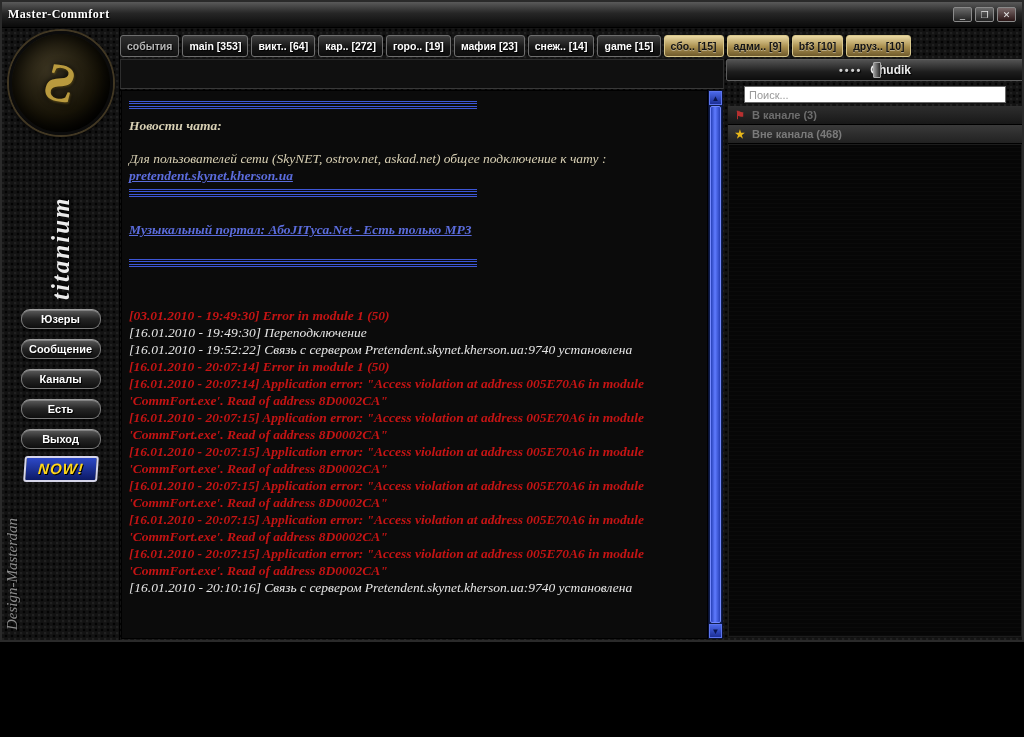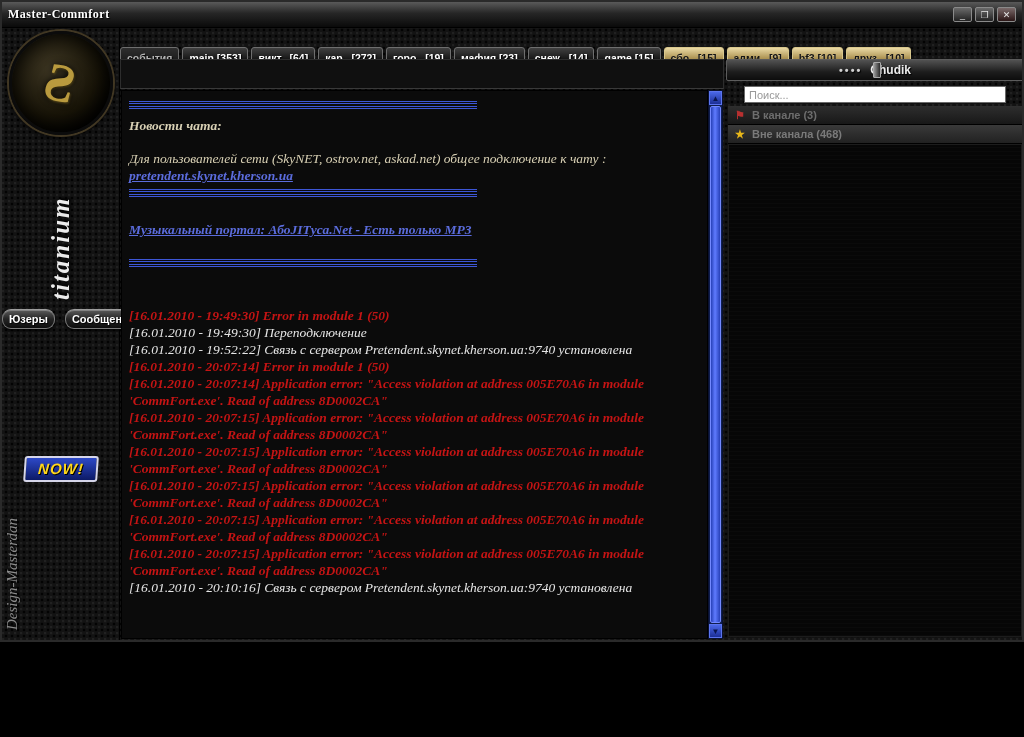--- a/index.html
+++ b/index.html
@@ -31,21 +31,21 @@
   .wbtn {
     width:19px; height:15px; padding:0;
     background:linear-gradient(180deg,#6a6a6a,#222);
     border:1px solid #8a8a8a; border-radius:2px;
     color:#e6e6e6; font-size:9px; line-height:12px; cursor:pointer;
   }
   .wbtn.close { background:linear-gradient(180deg,#7a6a6a,#2a1515); }
 
   
   .tabbar {
-    position:absolute; left:118px; top:43px; width:902px; height:24px;
+    position:absolute; left:118px; top:31px; width:902px; height:24px;
     display:flex; gap:3px; align-items:flex-end; overflow:hidden;
   }
   .tab {
     height:22px; padding:2px 6px; white-space:nowrap; cursor:pointer;
     background:linear-gradient(180deg,#404040,#171717 55%,#0c0c0c);
     border:1px solid #6e6e6e; border-radius:3px;
     color:#fff; font-weight:bold; font-size:10.5px;
     font-family:"Liberation Sans", sans-serif; text-shadow:1px 1px 1px #000;
   }
   .tab.idle { color:#b5b5b5; background:linear-gradient(180deg,#2e2e2e,#101010); }
@@ -70,21 +70,21 @@
     text-shadow:0 0 7px #000, 1px 1px 2px #6e5b20;
   }
   .brand {
     position:absolute; left:50%; top:122px; transform:translateX(-50%) rotate(180deg);
     writing-mode:vertical-rl; height:150px;
     font-family:"Liberation Serif", serif; font-style:italic; font-weight:bold;
     font-size:25px; letter-spacing:2px; color:#ececec; text-shadow:2px 2px 3px #000;
   }
   .btncol {
     position:absolute; left:0; right:0; top:281px;
-    display:flex; flex-direction:row; gap:10px; align-items:center;
+    display:flex; flex-direction:column; gap:10px; align-items:center;
   }
   .sbtn {
     width:80px; height:20px; cursor:pointer;
     background:linear-gradient(180deg,#5c5c5c,#242424 50%,#0e0e0e);
     border:1px solid #7a7a7a; border-top-color:#9d9d9d; border-radius:9px;
     color:#fff; font-size:11px; font-weight:bold; text-shadow:1px 1px 1px #000;
     box-shadow:0 2px 3px rgba(0,0,0,.75), inset 0 1px 0 rgba(255,255,255,.25);
   }
   .nowbadge {
     position:absolute; left:50%; top:428px; transform:translateX(-50%) skewX(-4deg);
@@ -283,21 +283,21 @@
       <div class="m link">Музыкальный портал: АбоJITуса.Net - Есть только MP3</div>
 
       <div class="m blank"></div>
 
       <div class="m sep"></div>
 
       <div class="m blank"></div>
 
       <div class="m blank"></div>
 
-      <div class="m error">[16.01.2010 - 19:49:30] Error in module 1 (50)</div>
+      <div class="m error">[03.01.2010 - 19:49:30] Error in module 1 (50)</div>
 
       <div class="m log">[16.01.2010 - 19:49:30] Переподключение</div>
 
       <div class="m log">[16.01.2010 - 19:52:22] Связь с сервером Pretendent.skynet.kherson.ua:9740 установлена</div>
 
       <div class="m error">[16.01.2010 - 20:07:14] Error in module 1 (50)</div>
 
 
       <div class="m error">[16.01.2010 - 20:07:14] Application error: "Access violation at address 005E70A6 in module 'CommFort.exe'. Read of address 8D0002CA"</div>
 

